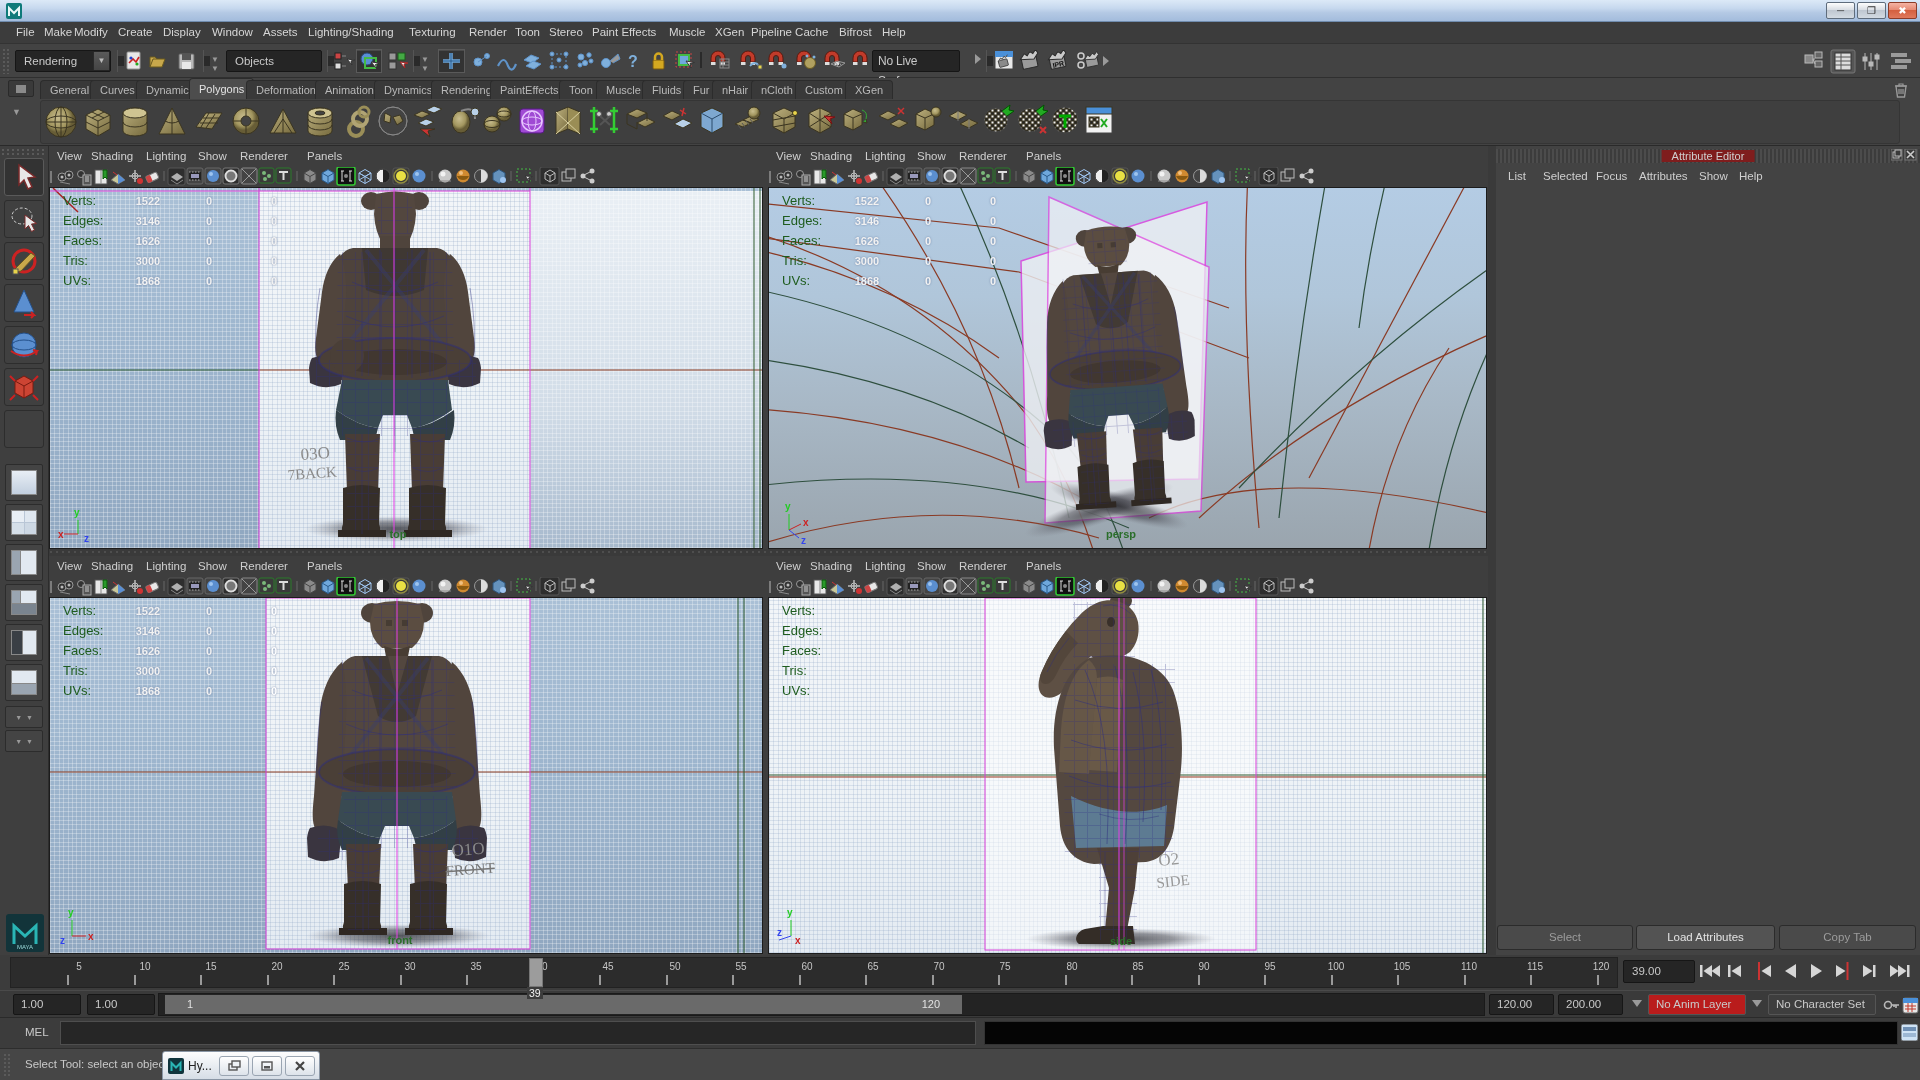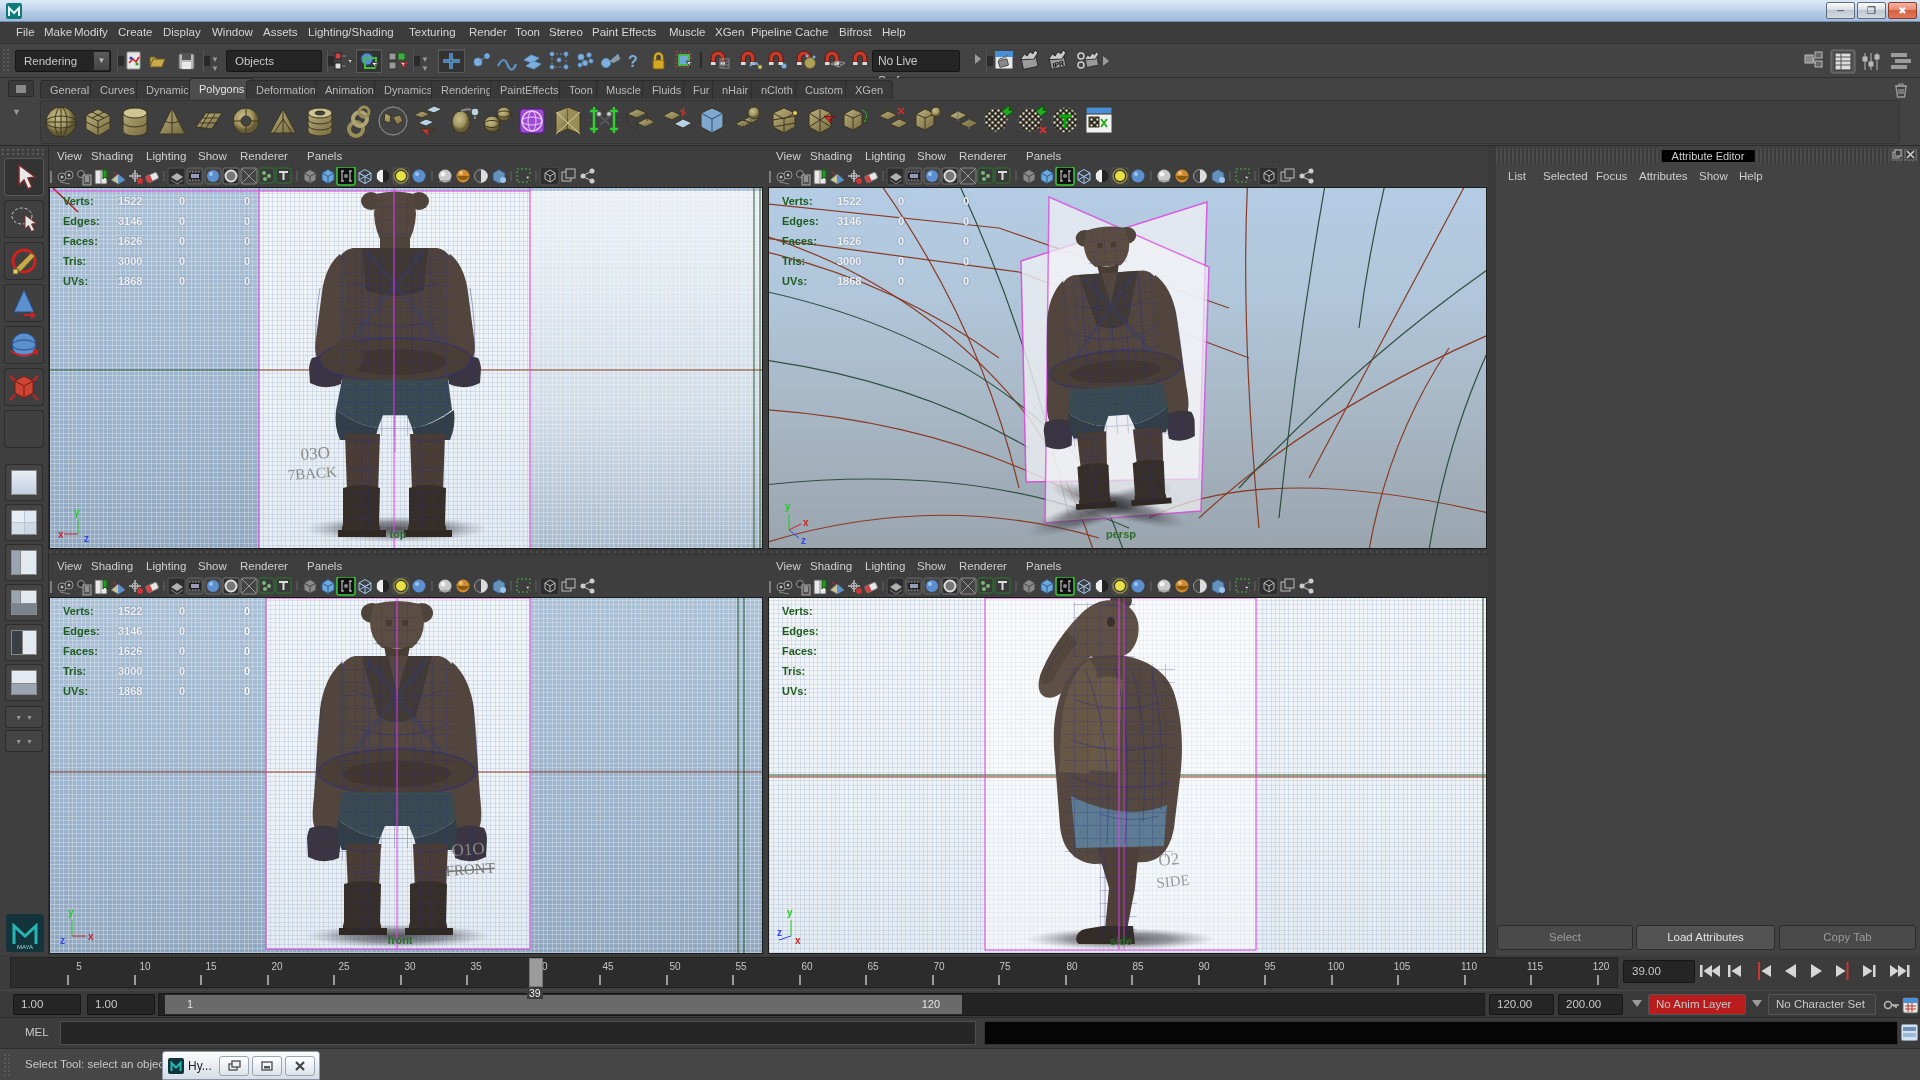--- a/index.html
+++ b/index.html
@@ -40,36 +40,36 @@
 #toolbox{left:0;top:146px;width:49px;height:809px;background:#3f3f3f;border-right:1px solid #2d2d2d}
 .tool{position:absolute;left:4px;width:40px;height:38px;background:#404040;border:1px solid #2d2d2d;border-radius:3px}
 .tool.sel{background:#333;border-color:#5a5a5a}
 .lay{position:absolute;left:5px;width:38px;height:37px;background:#444;border:1px solid #2c2c2c;border-radius:2px}
 
 .vp{position:absolute;background:#3e3e3e}
 .vphead{position:absolute;left:0;top:0;width:100%;height:21px;color:#cfcfcf;font-size:11.5px}
 .vphead span{position:absolute;top:4px}
 .vpicons{position:absolute;left:0;top:21px;width:100%;height:20px}
 .vc{position:absolute;overflow:hidden;border:1px solid #1c1c1c}
-.hud{position:absolute;font-size:11px;font-weight:bold;color:#1e5c1e}
-.hudv{position:absolute;font-size:11px;font-weight:bold;color:#f2f2f2;text-align:left;width:60px;text-shadow:0 0 2px rgba(90,110,150,.8)}
+.hud{position:absolute;font-size:13px;font-weight:normal;color:#1e5c1e}
+.hudv{position:absolute;font-size:11px;font-weight:bold;color:#f2f2f2;text-align:center;width:60px;text-shadow:0 0 2px rgba(90,110,150,.8)}
 .vplabel{position:absolute;font-size:11px;font-weight:bold;color:#2a6e2a;transform:translateX(-50%)}
 
 .bluegrid{background:
  repeating-linear-gradient(0deg,rgba(255,255,255,.28) 0 1px,transparent 1px 4.4px),
  repeating-linear-gradient(90deg,rgba(255,255,255,.28) 0 1px,transparent 1px 4.4px),
  linear-gradient(180deg,#aac0d6 0%,#a0b8d0 35%,#98b0c9 70%,#90a7c0 100%)}
 .whitegrid{background:
  repeating-linear-gradient(0deg,rgba(130,155,190,.22) 0 1px,transparent 1px 4.4px),
  repeating-linear-gradient(90deg,rgba(130,155,190,.22) 0 1px,transparent 1px 4.4px),
  linear-gradient(180deg,#f2f5f8 0%,#edf2f6 60%,#e4ebf2 100%)}
 
 #ae{left:1496px;top:146px;width:424px;height:809px;background:#434343}
 #aehead{position:absolute;left:0;top:3px;width:100%;height:14px;background:repeating-linear-gradient(90deg,#4c4c4c 0 2px,#3c3c3c 2px 4px);}
-#aetitle{position:absolute;left:50%;top:4px;transform:translateX(-50%);background:#000000;padding:0 10px;color:#cfcfcf;font-size:11px}
+#aetitle{position:absolute;left:50%;top:4px;transform:translateX(-50%);background:#7f1d1d;padding:0 10px;color:#cfcfcf;font-size:11px}
 #aemenu{position:absolute;left:0;top:20px;width:100%;height:22px;color:#cfcfcf;font-size:11.5px}
 #aemenu span{position:absolute;top:4px}
 #aebody{position:absolute;left:2px;top:45px;width:419px;height:731px;background:#414141;border:1px solid #555;border-radius:2px;color:#c8c8c8;font-size:12px}
 .aebtn{position:absolute;top:779px;height:25px;background:#4a4a4a;border:1px solid #2b2b2b;border-radius:3px;color:#9c9c9c;font-size:11.5px;text-align:center;line-height:23px}
 </style></head>
 <body>
 
 <div class="a" id="title">
   <svg class="a" style="left:6px;top:3px" width="16" height="16">
       <rect width="16" height="16" rx="2" fill="#0e7a7a"></rect>

